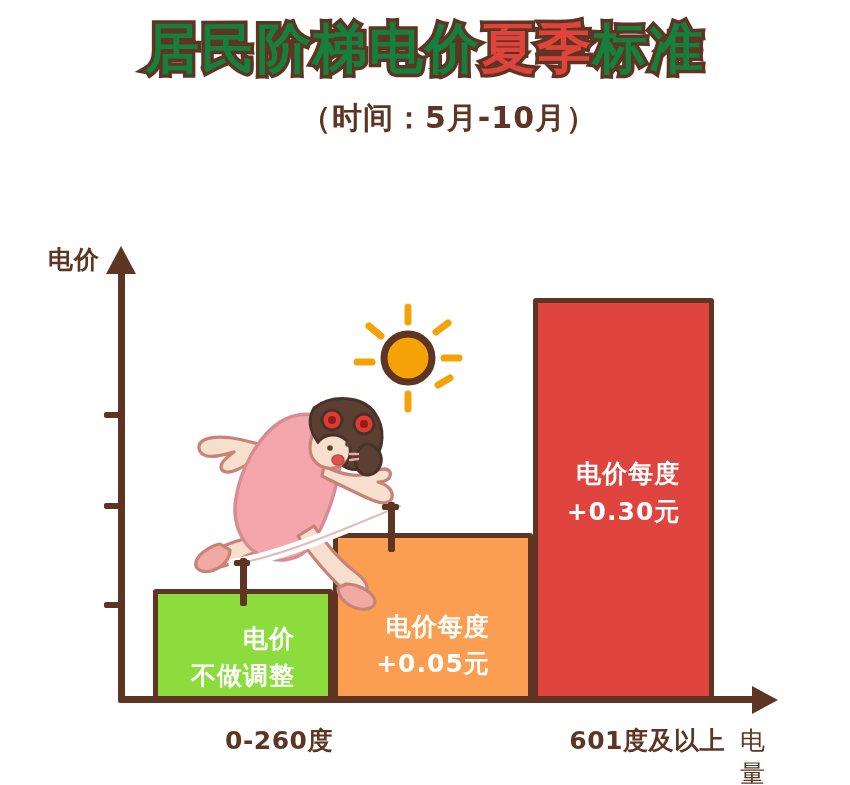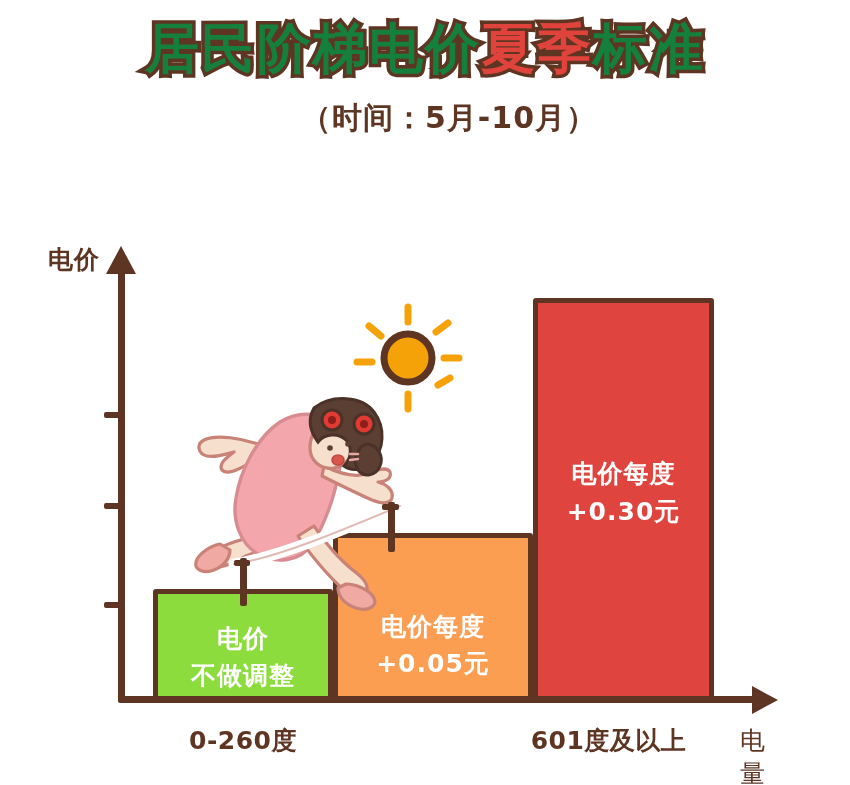--- a/index.html
+++ b/index.html
@@ -129,48 +129,48 @@
   .bar {
     position: absolute;
     border: 5px solid #5e3522;
     border-radius: 3px;
     box-sizing: border-box;
     display: flex;
     align-items: center;
     justify-content: center;
   }
   .bar-label {
-    text-align: center;
+    text-align: right;
     color: #ffffff;
     font-size: 25px;
     font-weight: bold;
     line-height: 1.5;
     letter-spacing: 1px;
     white-space: pre-line;
   }
   #bar-0 { left: 153px; top: 589px; width: 180px; height: 112px; background: #8CDC3E; }
   #bar-1 { left: 333px; top: 533px; width: 200px; height: 168px; background: #FB9E52; }
   #bar-2 { left: 533px; top: 298px; width: 181px; height: 403px; background: #E0443F; }
   #bar-0 .bar-label { transform: translateY(12px); }
   #bar-1 .bar-label { transform: translateY(28px); }
   #bar-2 .bar-label { transform: translateY(-7px); }
 
   .cat-label {
     position: absolute;
     top: 724px;
-    text-align: center;
+    text-align: right;
     font-size: 25px;
     font-weight: bold;
     color: #5e3522;
     letter-spacing: 0.5px;
     white-space: nowrap;
   }
   #cat-0 { left: 153px; width: 180px; }
   #cat-1 { left: 333px; width: 200px; }
-  #cat-2 { left: 518px; width: 181px; }
+  #cat-2 { left: 544px; width: 181px; }
 
   
   .sun { position: absolute; left: 352px; top: 302px; width: 112px; height: 112px; }
   .person { position: absolute; left: 172px; top: 386px; width: 250px; height: 240px; }
   .hurdle { position: absolute; left: 228px; top: 498px; width: 180px; height: 112px; }
 </style>
 </head>
 <body>
 
 <div class="title-wrap">

